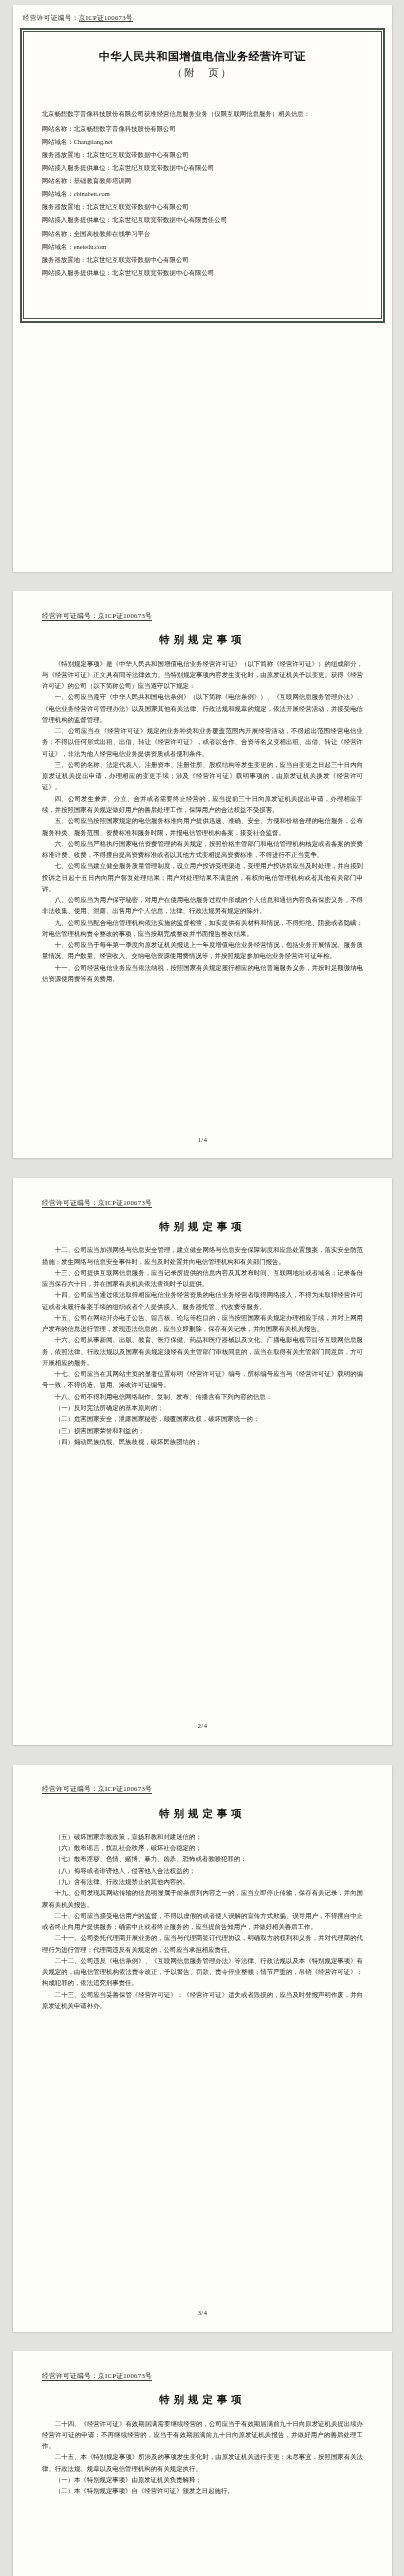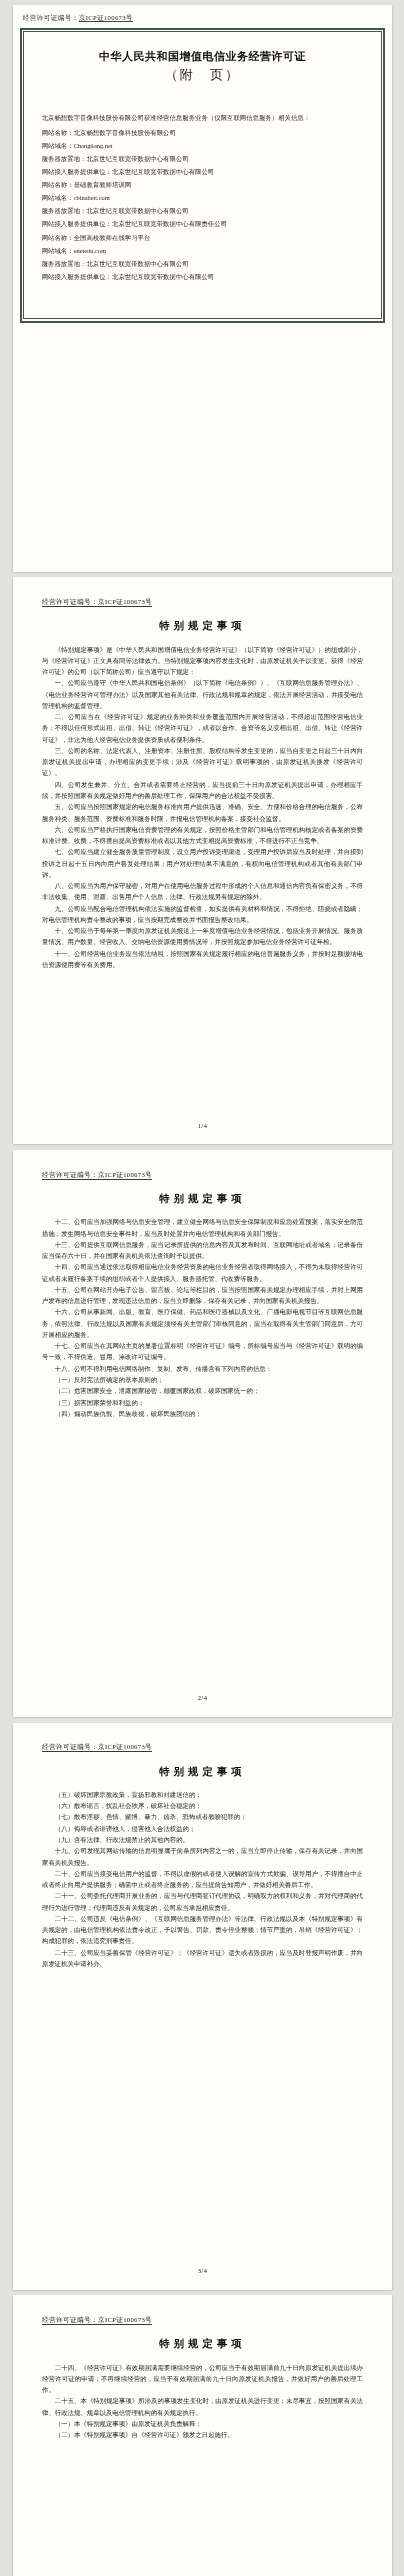--- a/index.html
+++ b/index.html
@@ -18,26 +18,26 @@
   
   .cert-page{padding:8.2px 6.7px;}
   .cert-no{font-size:6.7px;color:#2a2a2a;margin:1px 0 5.2px 3.1px;letter-spacing:0.3px;}
   .cert-no .num{border-bottom:0.5px solid #444;padding-bottom:0.5px;}
   .frame-outer{border:2.1px solid #46544b;padding:1.5px;background:#fffefb;}
   .frame-inner{border:0.5px solid #46544b;padding:13.4px 17.5px 15.5px;height:257px;box-sizing:content-box;}
   .cert-title{
     text-align:center;font-size:11px;font-weight:bold;color:#101010;
     letter-spacing:0.5px;margin:3.1px 0 2.1px;line-height:1.4;
   }
-  .cert-sub{text-align:center;font-size:13px;margin:0 0 27px;letter-spacing:2.1px;}
+  .cert-sub{text-align:center;font-size:10px;margin:0 0 27px;letter-spacing:2.1px;}
   .cert-intro{font-size:6.4px;line-height:2.05;margin:0 0 1px;text-align:justify;}
   .cert-entry{font-size:6.4px;line-height:2.05;margin:0;text-align:justify;}
   .cert-entry .lab{color:#1c1c1c;}
   
-  .prov-page{padding:20.6px 29px 0;}
+  .prov-page{padding:20.6px 29px 0;margin-top:14px;}
   .prov-header{font-size:6.7px;letter-spacing:0.3px;}
   .prov-header .hdr-line{border-bottom:0.5px solid #3a3a3a;padding-bottom:1px;}
   .prov-title{
     text-align:center;font-size:10.3px;font-weight:bold;letter-spacing:4.1px;
     margin:12.4px 0 10.3px;color:#0f0f0f;
   }
   .prov-body p{
     font-size:6.4px;line-height:1.76;margin:0;text-indent:2em;
     text-align:justify;color:#1a1a1a;
   }

